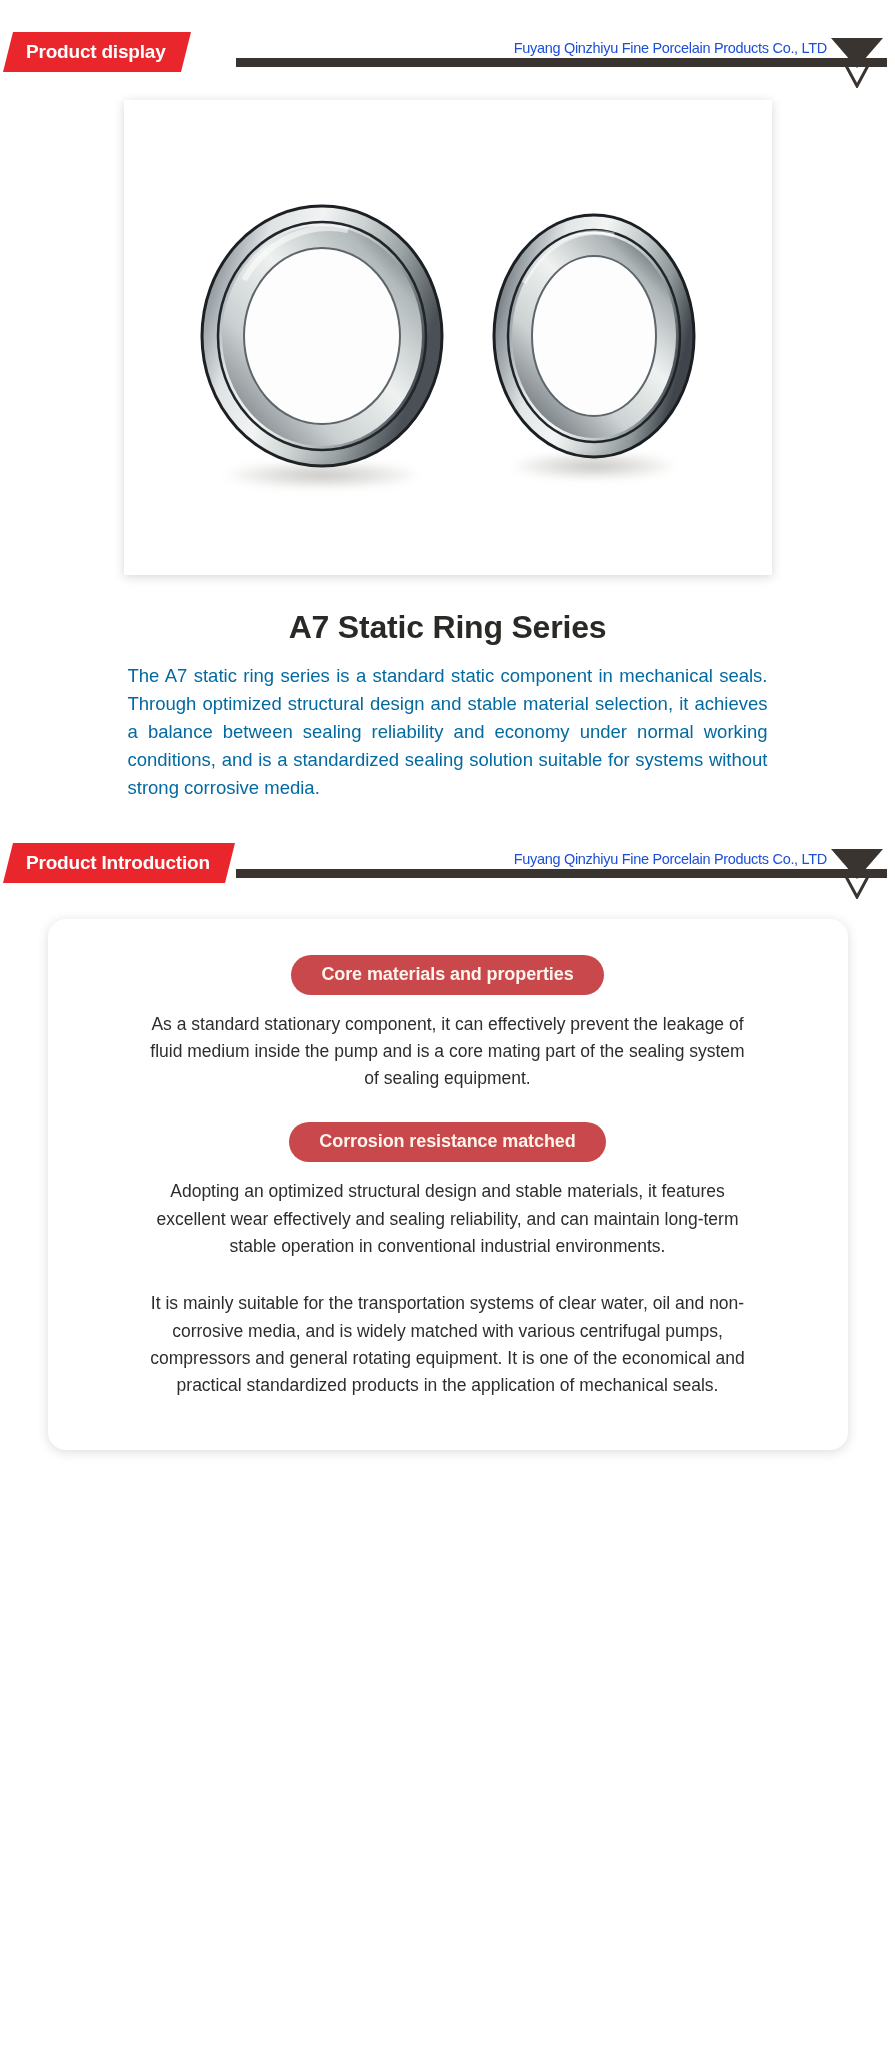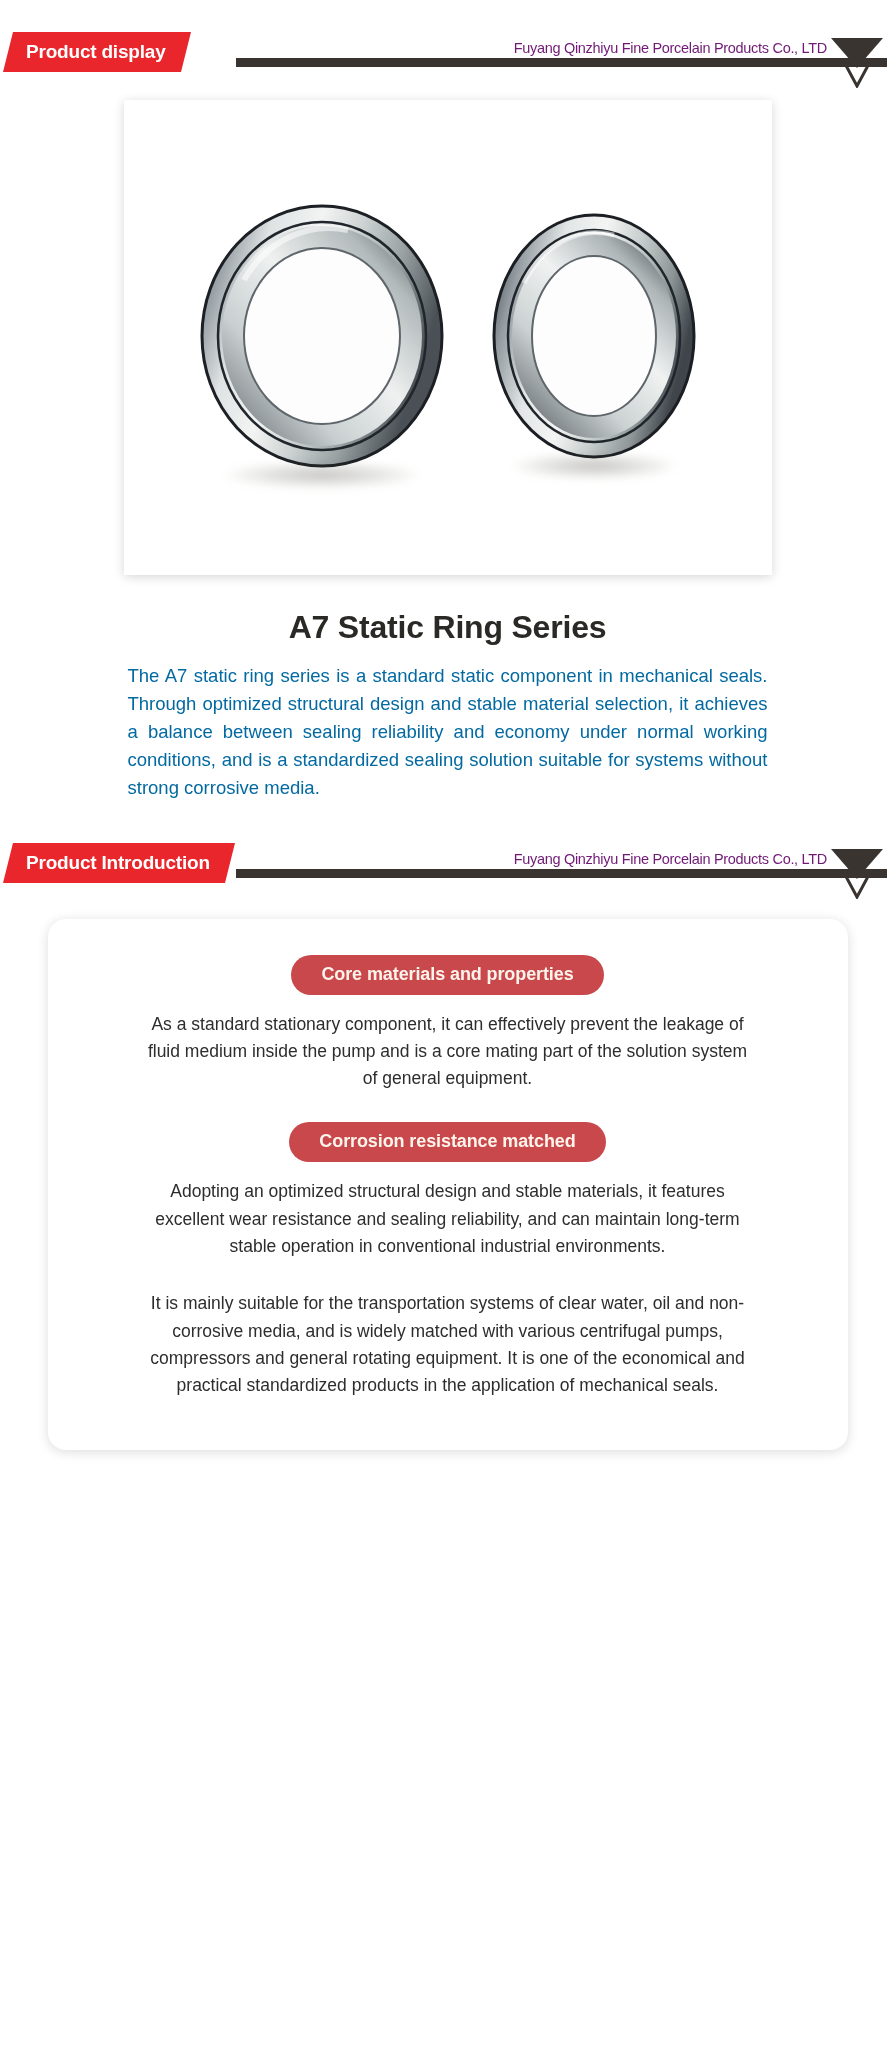--- a/index.html
+++ b/index.html
@@ -47,21 +47,21 @@
     font-size: 19px;
     font-weight: bold;
     letter-spacing: -0.2px;
     white-space: nowrap;
   }
   .banner-company {
     position: absolute;
     right: 68px;
     top: 22px;
     font-size: 14.5px;
-    color: #701a75;
+    color: #1d4ed8;
     letter-spacing: -0.3px;
     white-space: nowrap;
     z-index: 2;
   }
   .banner-arrow {
     position: absolute;
     right: 10px;
     top: 18px;
     width: 56px;
     height: 52px;
@@ -240,28 +240,28 @@
       <polygon points="14,24 42,24 28,50" fill="none" stroke="#3a3431" stroke-width="3"></polygon>
     </svg>
   </div>
 
   <div class="intro-card">
 
     <div class="feature-block">
       <div class="pill-row">
         <span class="pill">Core materials and properties</span>
       </div>
-      <p class="feature-text">As a standard stationary component, it can effectively prevent the leakage of fluid medium inside the pump and is a core mating part of the solution system of general equipment.</p>
+      <p class="feature-text">As a standard stationary component, it can effectively prevent the leakage of fluid medium inside the pump and is a core mating part of the sealing system of sealing equipment.</p>
     </div>
 
     <div class="feature-block">
       <div class="pill-row">
         <span class="pill">Corrosion resistance matched</span>
       </div>
-      <p class="feature-text">Adopting an optimized structural design and stable materials, it features excellent wear resistance and sealing reliability, and can maintain long-term stable operation in conventional industrial environments.</p>
+      <p class="feature-text">Adopting an optimized structural design and stable materials, it features excellent wear effectively and sealing reliability, and can maintain long-term stable operation in conventional industrial environments.</p>
     </div>
 
     <div class="feature-block">
       <p class="feature-text">It is mainly suitable for the transportation systems of clear water, oil and non-corrosive media, and is widely matched with various centrifugal pumps, compressors and general rotating equipment. It is one of the economical and practical standardized products in the application of mechanical seals.</p>
     </div>
 
   </div>
 
 </div>
 

